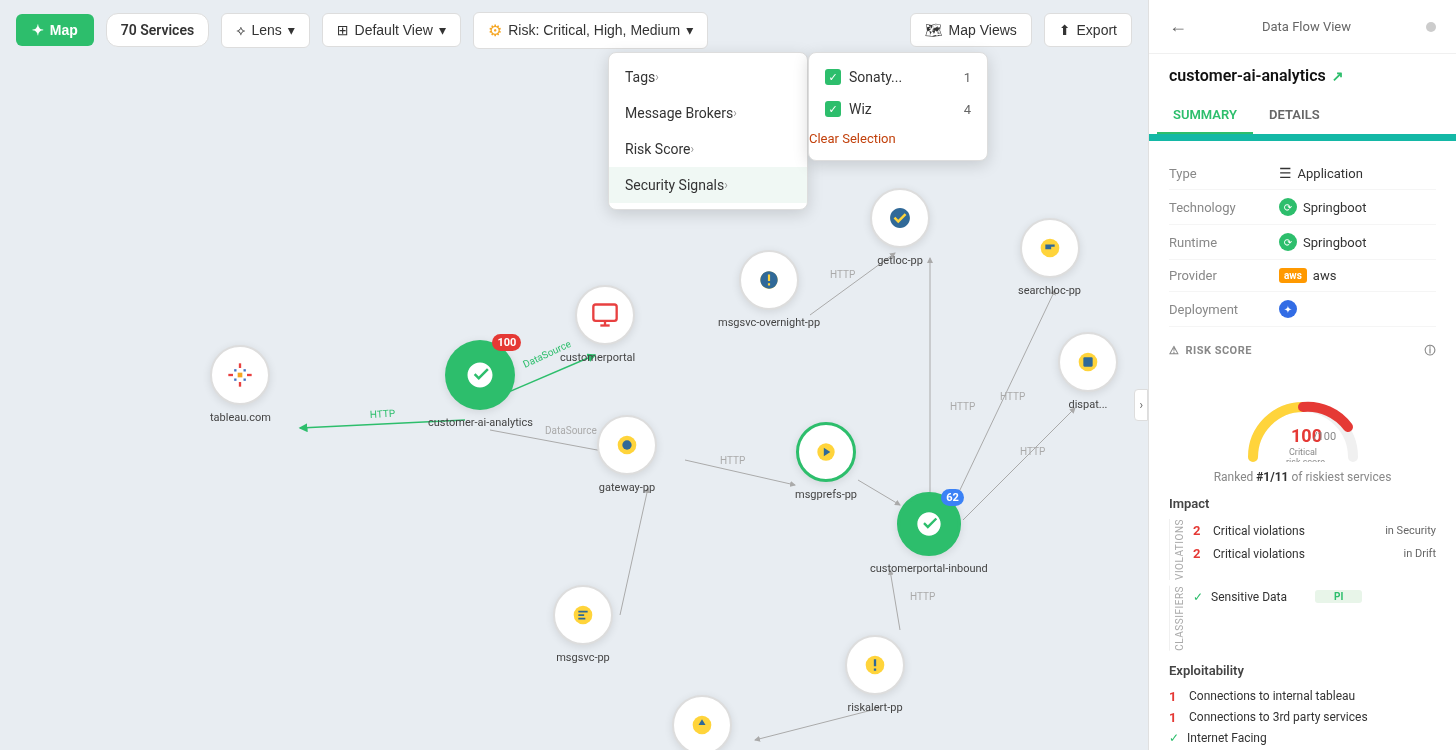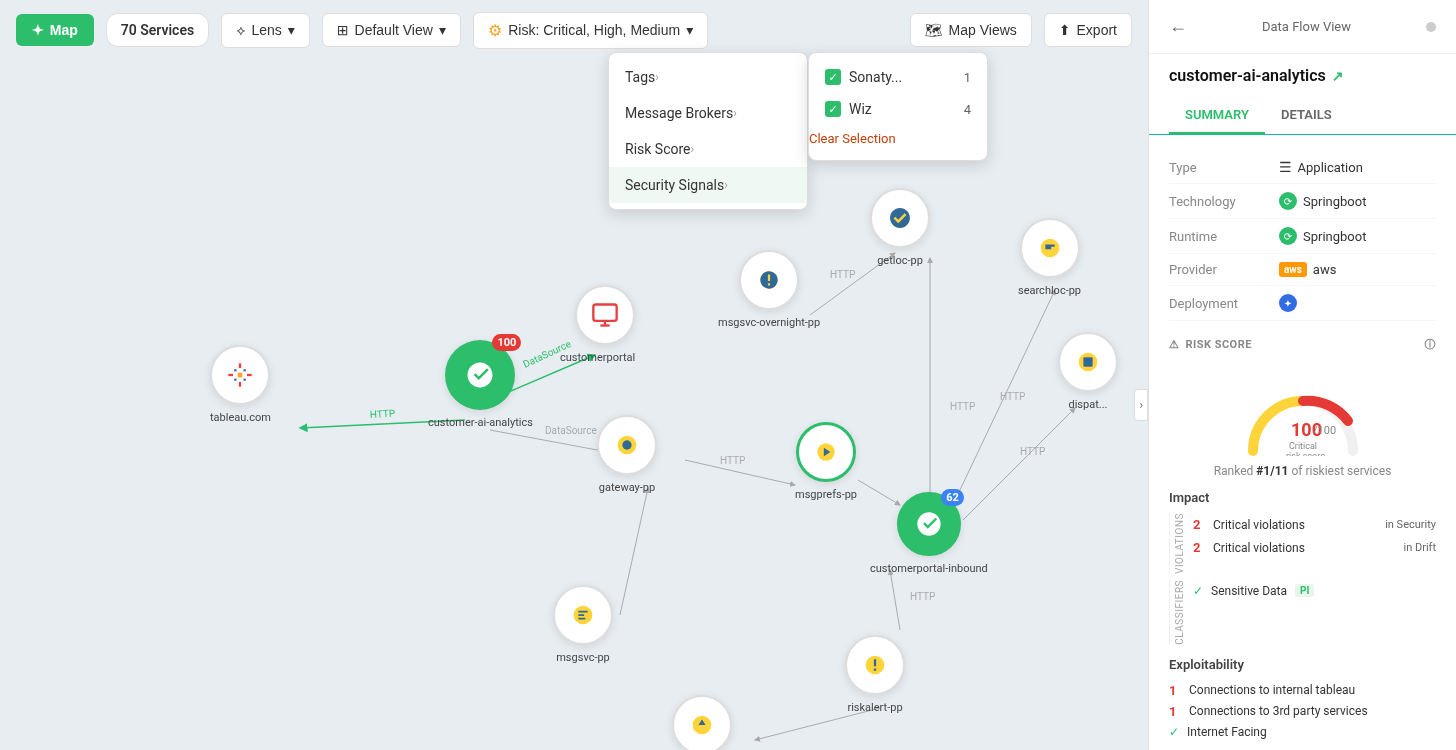--- a/index.html
+++ b/index.html
@@ -304,23 +304,23 @@
       gap: 6px;
     }
 
     .external-link-icon {
       color: #2dbe6c;
       font-size: 14px;
     }
 
     .panel-tabs {
       display: flex;
-      padding: 0 20px;
+      padding: 0 8px;
       margin-top: 12px;
-      border-bottom: 1px solid #14b8a6;
+      border-bottom: 7px solid #14b8a6;
     }
 
     .panel-tab {
       padding: 10px 16px;
       font-size: 13px;
       font-weight: 600;
       cursor: pointer;
       color: #666;
       border-bottom: 2px solid transparent;
     }
@@ -471,23 +471,23 @@
       color: #333;
     }
 
     .check-icon { color: #2dbe6c; }
 
     .pi-badge {
       background: #e8f5e9;
       color: #2dbe6c;
       font-size: 10px;
       font-weight: 700;
-      padding: 1px 5px;
+      padding: 1px 19px;
       border-radius: 3px;
-      margin-left: 0;
+      margin-left: 20px;
     }
 
     .exploit-title {
       font-size: 13px;
       font-weight: 600;
       color: #444;
       margin-top: 12px;
       margin-bottom: 8px;
     }
 

